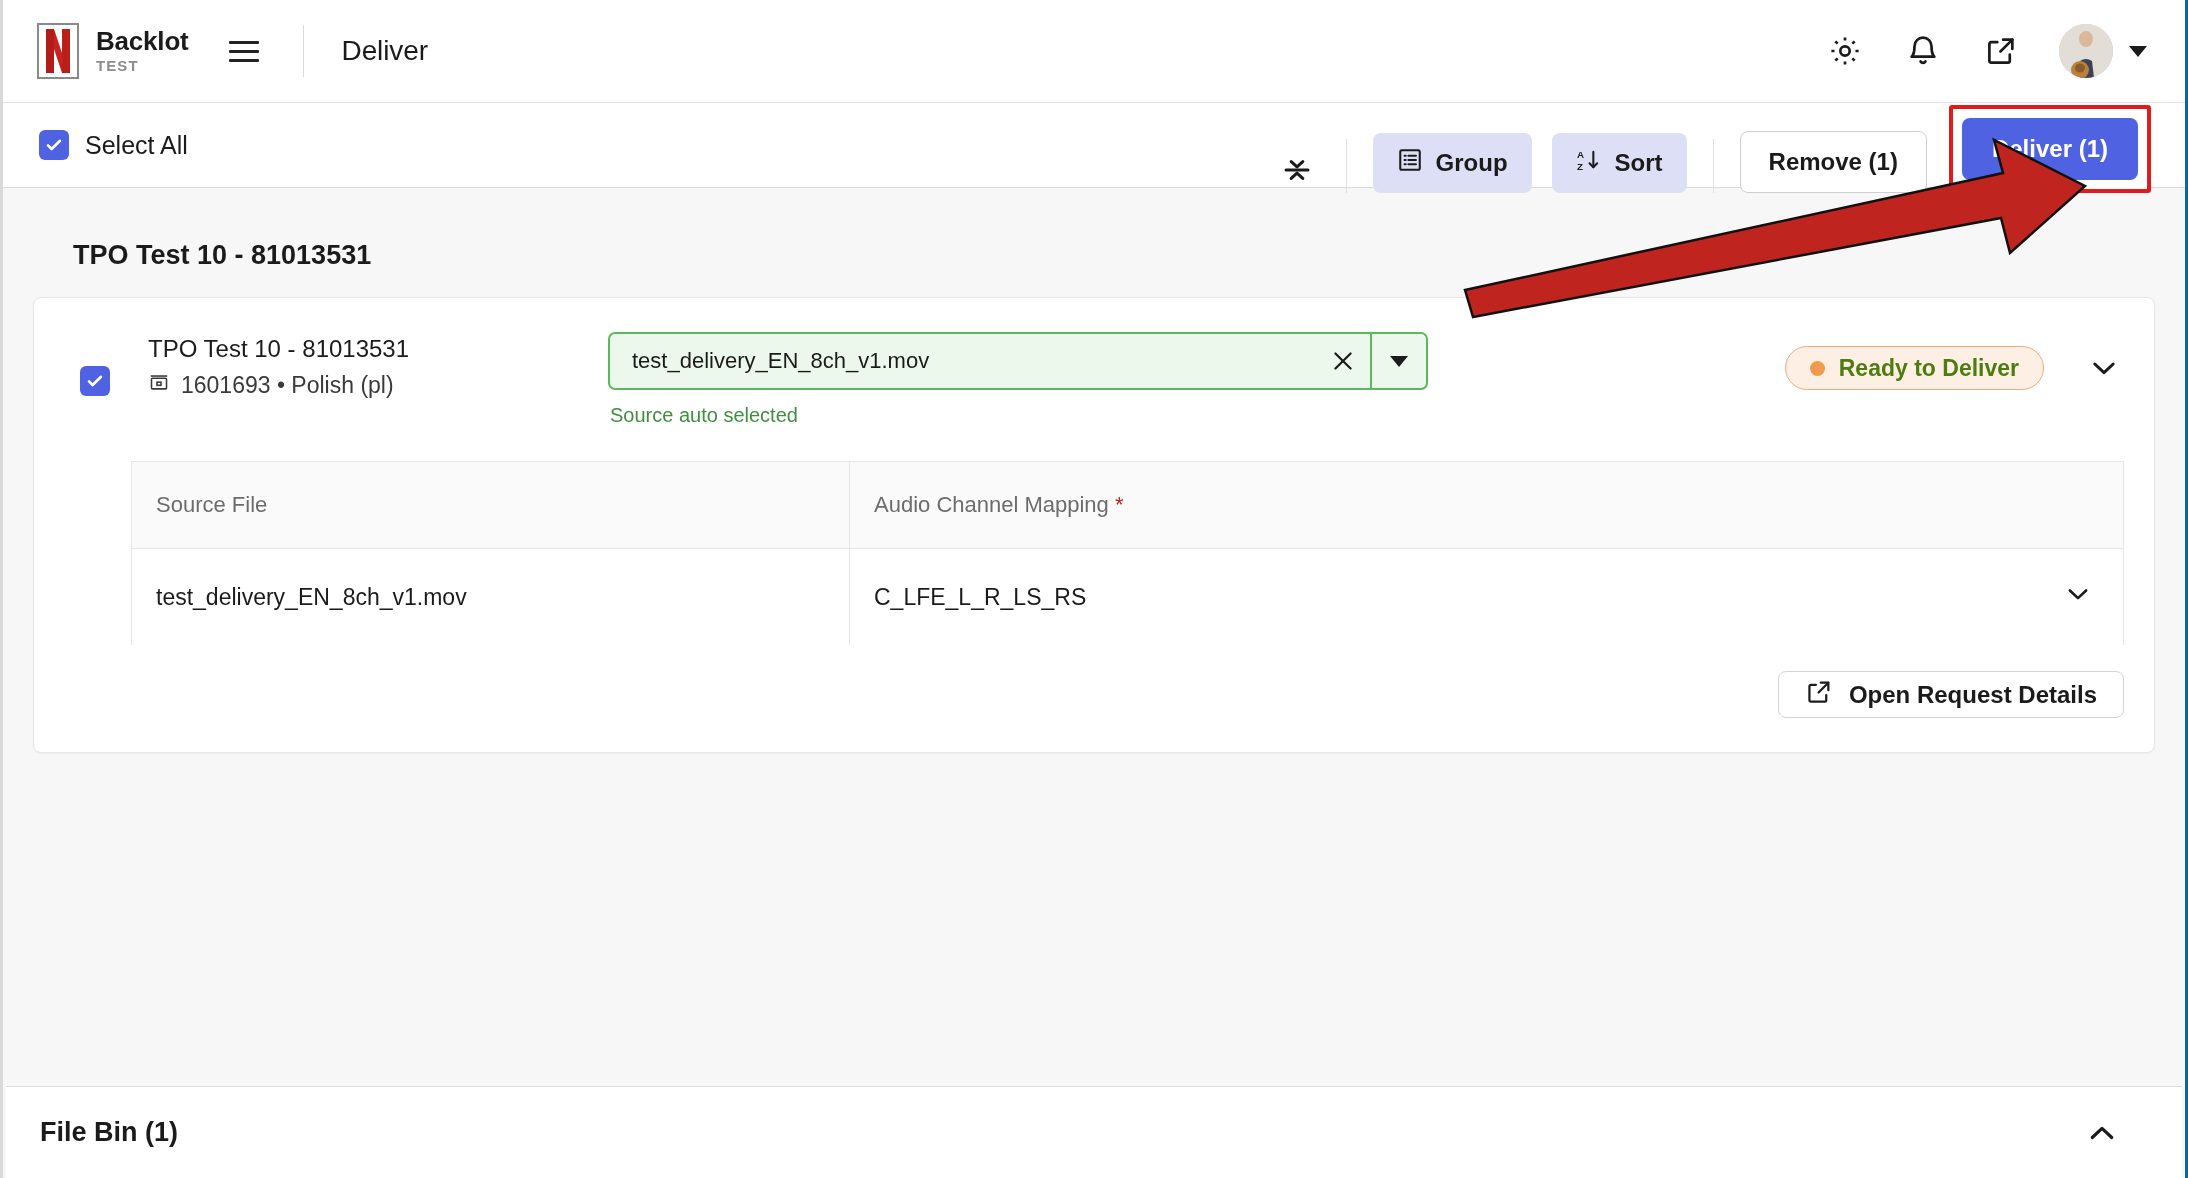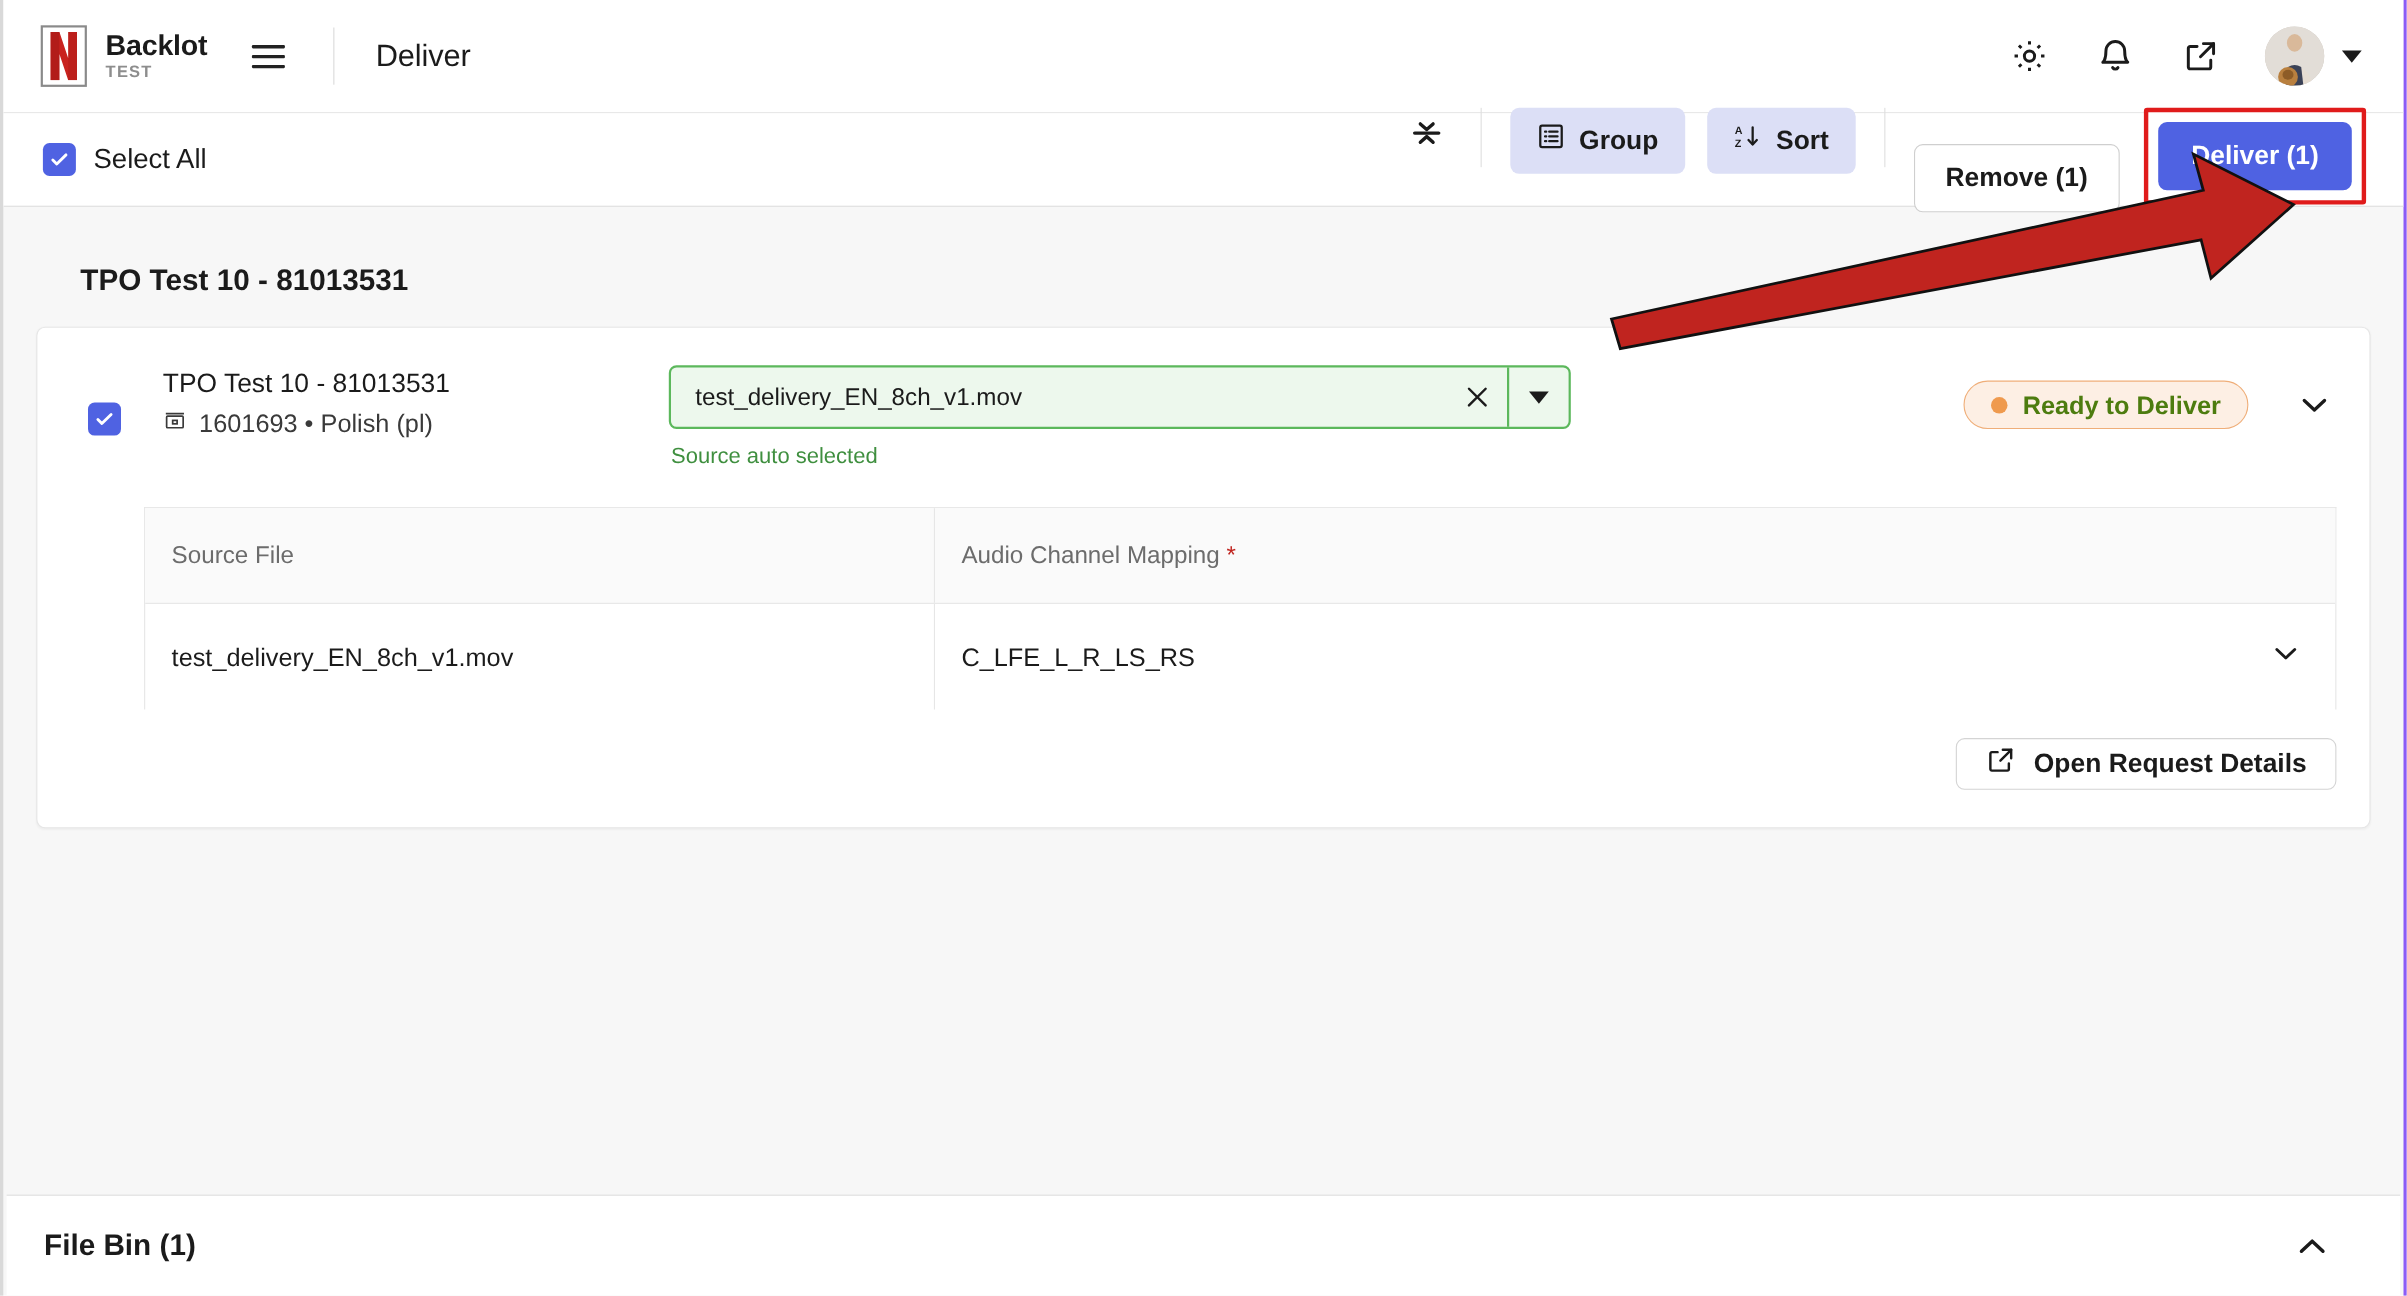--- a/index.html
+++ b/index.html
@@ -9,21 +9,21 @@
     background: #ffffff;
     font-family: "Liberation Sans", sans-serif;
     -webkit-font-smoothing: antialiased;
   }
   .app {
     position: relative;
     width: 2188px; height: 1178px;
     background: #f7f7f7;
     overflow: hidden;
     border-left: 3px solid #d9d9d9;
-    border-right: 3px solid #8b5cf6;
+    border-right: 3px solid #0369a1;
   }
 
   
   .topbar {
     height: 103px;
     background: #ffffff;
     border-bottom: 1px solid #e3e3e3;
     display: flex;
     align-items: center;
     padding: 0 38px 0 34px;
@@ -74,21 +74,21 @@
   }
   .checkwrap { display: flex; align-items: center; gap: 16px; cursor: pointer; justify-content: flex-end; }
   .checkbox {
     width: 30px; height: 30px; border-radius: 6px;
     background: #4f62e2;
     display: flex; align-items: center; justify-content: center;
   }
   .checkbox svg { display: block; }
   .select-all-label { font-size: 25px; color: #1b1b1b; }
 
-  .abar-right { margin-left: auto; display: flex; align-items: flex-start; }
+  .abar-right { margin-left: auto; display: flex; align-items: flex-end; }
   .collapse-icon { width: 46px; height: 46px; display: flex; align-items: center; justify-content: center; cursor: pointer; }
   .vsep { width: 1px; height: 54px; background: #dfdfdf; margin: 0 26px; }
   .pill-btn {
     background: #dcdff6;
     border: none; border-radius: 8px;
     height: 60px; padding: 0 24px;
     display: flex; align-items: center; gap: 13px;
     font-size: 24px; color: #1b1b1b; font-weight: 700;
     font-family: "Liberation Sans", sans-serif;
     cursor: pointer;

